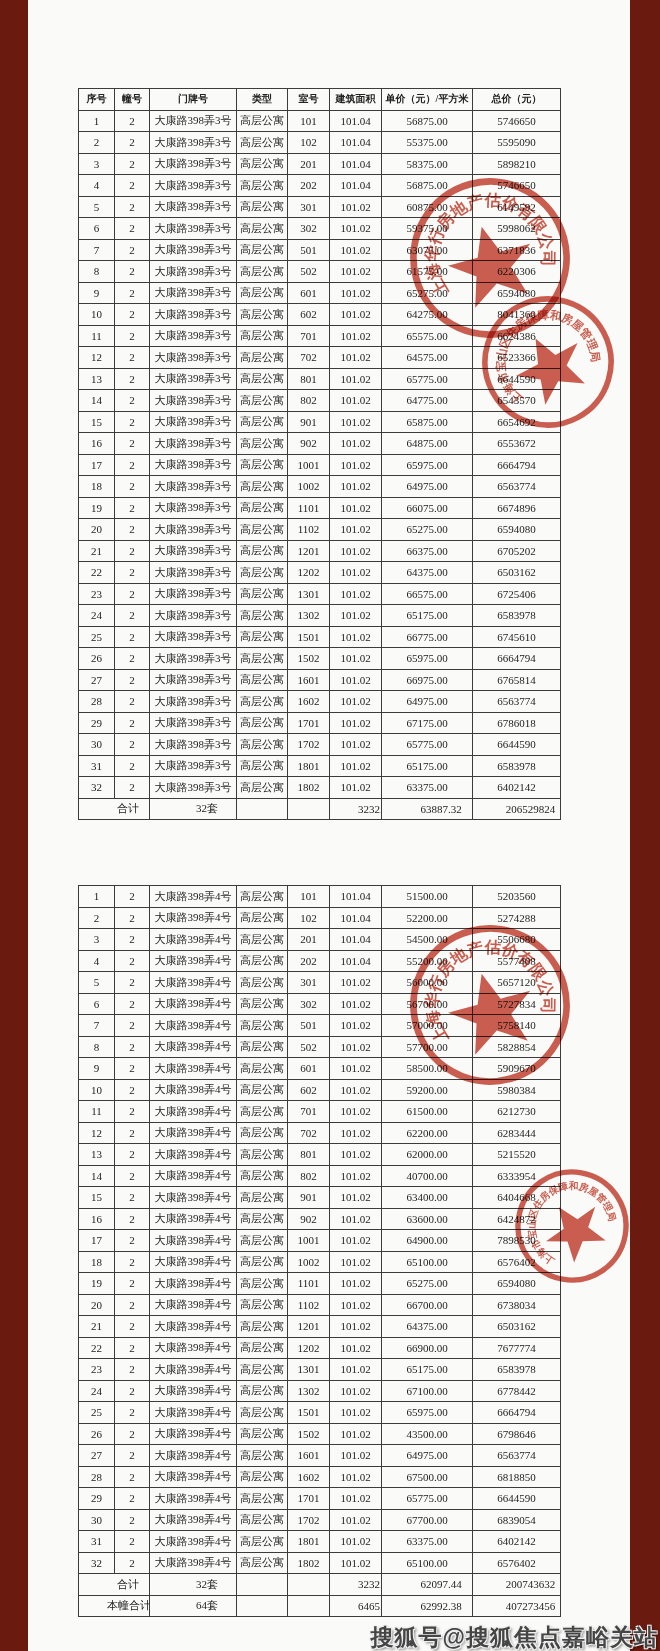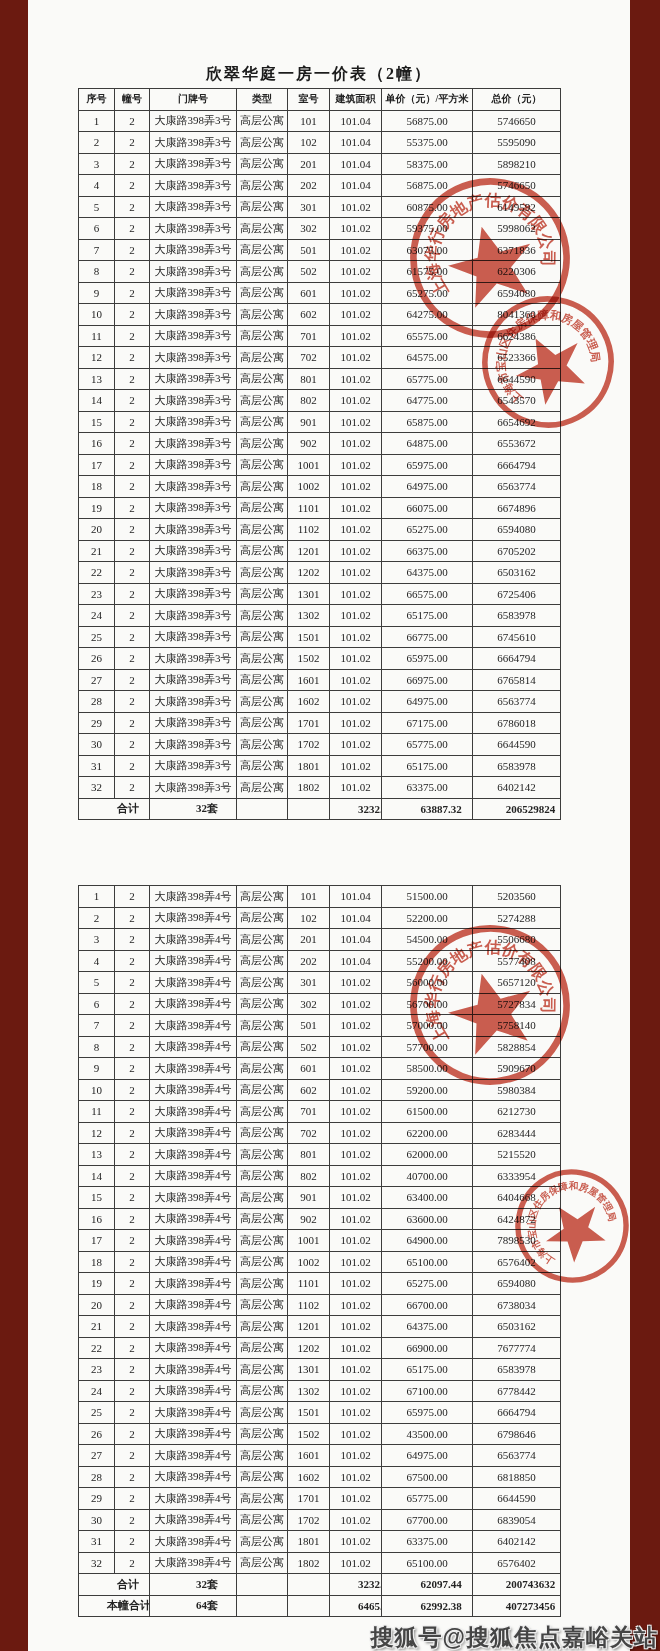--- a/index.html
+++ b/index.html
@@ -29,21 +29,21 @@
   table.t2{top:885px;}
   .price-table td,.price-table th{
     border:1px solid #3c3c3c;height:20.5px;padding:0;
     text-align:center;vertical-align:middle;font-weight:normal;
     overflow:hidden;white-space:nowrap;
   }
   .price-table th{font-weight:bold;font-size:10px;}
   col.c1{width:36px;} col.c2{width:35px;} col.c3{width:87px;}
   col.c4{width:51px;} col.c5{width:42px;} col.c6{width:52px;}
   col.c7{width:91px;} col.c8{width:88px;}
-  tr.total-row td{font-weight:bold;padding-left:28px;}
+  tr.total-row td{font-weight:normal;padding-left:28px;}
   .stamp{
     position:absolute;z-index:2;mix-blend-mode:multiply;opacity:.82;
     pointer-events:none;
   }
   .stamp svg{display:block;width:100%;height:100%;}
   .watermark{
     position:absolute;right:2px;top:1612px;z-index:10;
     font-family:"Liberation Sans","DejaVu Sans",sans-serif;
     font-size:23px;font-weight:bold;letter-spacing:1px;color:#454545;
     text-shadow:-1px -1px 0 #efefef,1px -1px 0 #efefef,-1px 1px 0 #efefef,
@@ -51,21 +51,20 @@
     margin-top:10px;
   }
 </style>
 </head>
 <body>
 
 <div class="band left"></div>
 
 <div class="page">
 
-  <div class="title">欣翠华庭一房一价表（2幢）</div>
 
   <table class="price-table t1">
     <colgroup>
       <col class="c1">
         <col class="c2">
         <col class="c3">
         <col class="c4">
       <col class="c5">
         <col class="c6">
         <col class="c7">

